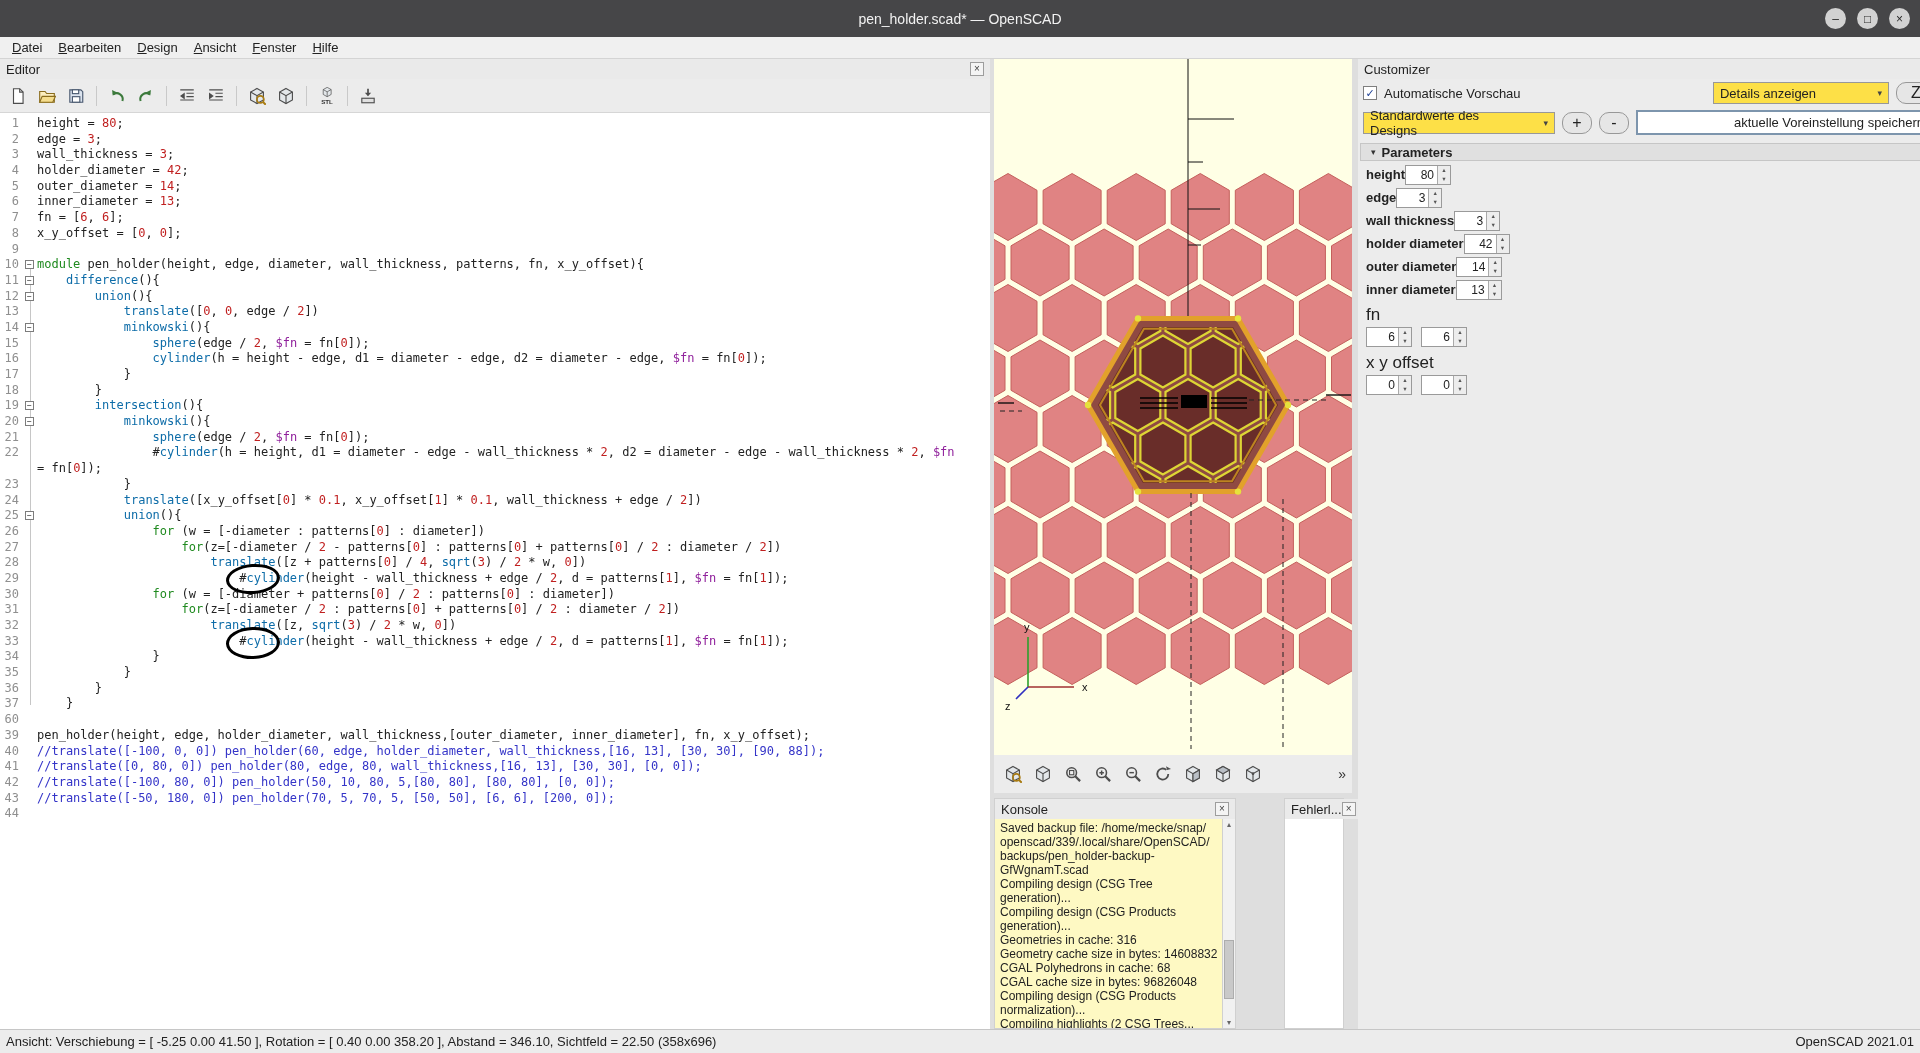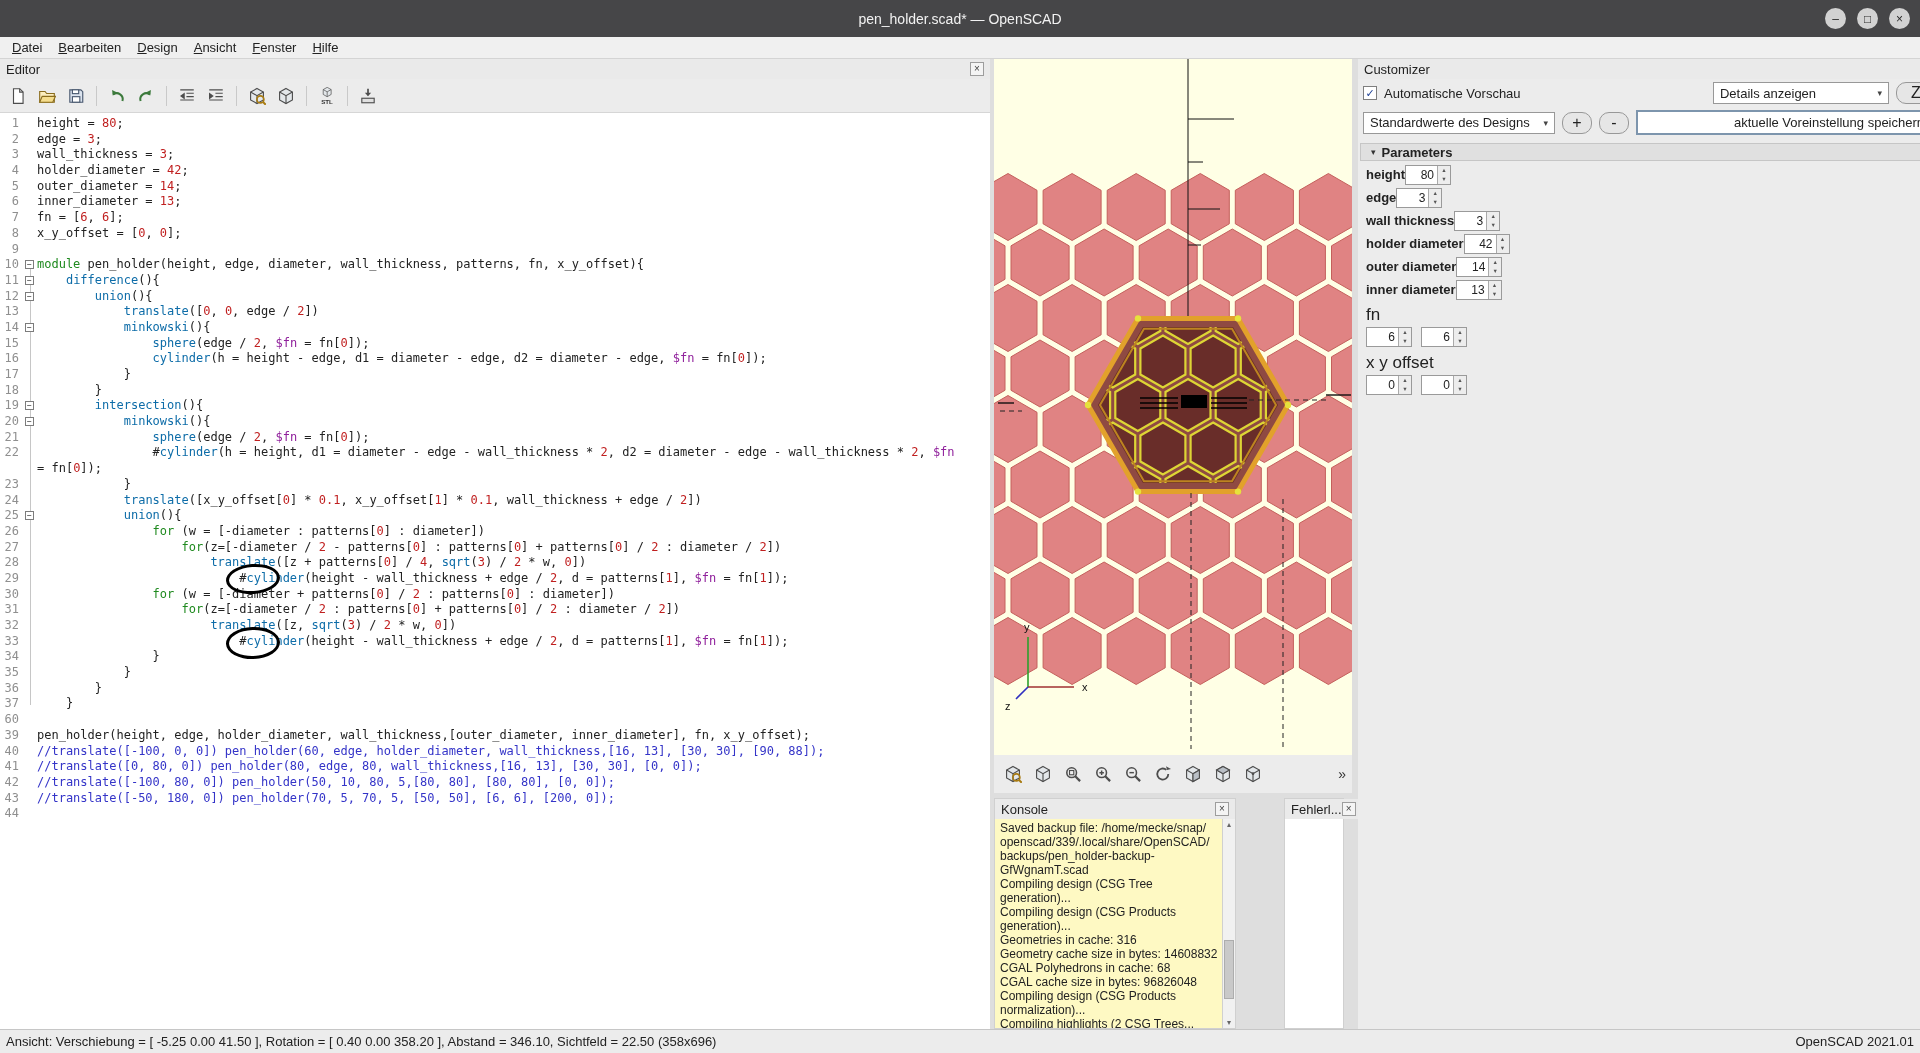--- a/index.html
+++ b/index.html
@@ -56,21 +56,21 @@
 .hscroll{position:absolute;left:0;right:0;bottom:0;height:13px;background:#f1f1f1;border-top:1px solid #d0d0d0}
 .harr{position:absolute;top:0;font-size:8px;color:#666;line-height:12px}
 .harr.left{left:2px}.harr.right{right:2px}
 .hthumb{position:absolute;left:13px;width:22px;top:1px;bottom:1px;background:#c9c9c9;border:1px solid #adadad}
 
 
 #customizer{position:absolute;left:1358px;top:59px;width:669px;bottom:24px;background:#ececec;display:flex;flex-direction:column}
 .cust-row{display:flex;align-items:center;gap:7px;padding:3px 5px;flex:none}
 .cbbox{width:14px;height:14px;border:1px solid #7e7e7e;background:#fff;font-size:11px;line-height:12px;text-align:center;color:#1c3f94;flex:none}
 .cblabel{font-size:13px;margin-right:auto}
-.combo{height:22px;background:#ffffff;border:1px solid #989898;display:flex;align-items:center;font-size:13px;padding:0 6px;gap:8px;flex:none}
+.combo{height:22px;background:#fde047;border:1px solid #989898;display:flex;align-items:center;font-size:13px;padding:0 6px;gap:16px;flex:none}
 .carrow{margin-left:auto;font-size:9px;color:#444}
 #details-combo{width:176px}
 #preset-combo{width:192px}
 .btn{height:22px;background:#e6e6e6;border:1px solid #989898;border-radius:10px;font-size:16px;display:flex;align-items:center;justify-content:center;padding:0 14px;flex:none}
 .btn.sm{width:30px;padding:0}
 #save-preset{flex:1;height:25px;background:#fff;border:2px solid #7d95ad;font-size:13px;display:flex;align-items:center;justify-content:center;white-space:nowrap;overflow:hidden}
 #params-header{margin:5px 2px 2px 2px;height:18px;background:#e0e0e0;border:1px solid #c6c6c6;display:flex;align-items:center;gap:6px;padding:0 10px;font-size:13px;font-weight:bold;flex:none}
 #params-header .tri{font-size:9px;color:#333;font-weight:normal}
 .prow{display:flex;align-items:center;justify-content:flex-start;height:23px;padding:0 16px 0 8px}
 .plab{font-size:13px;font-weight:bold}

